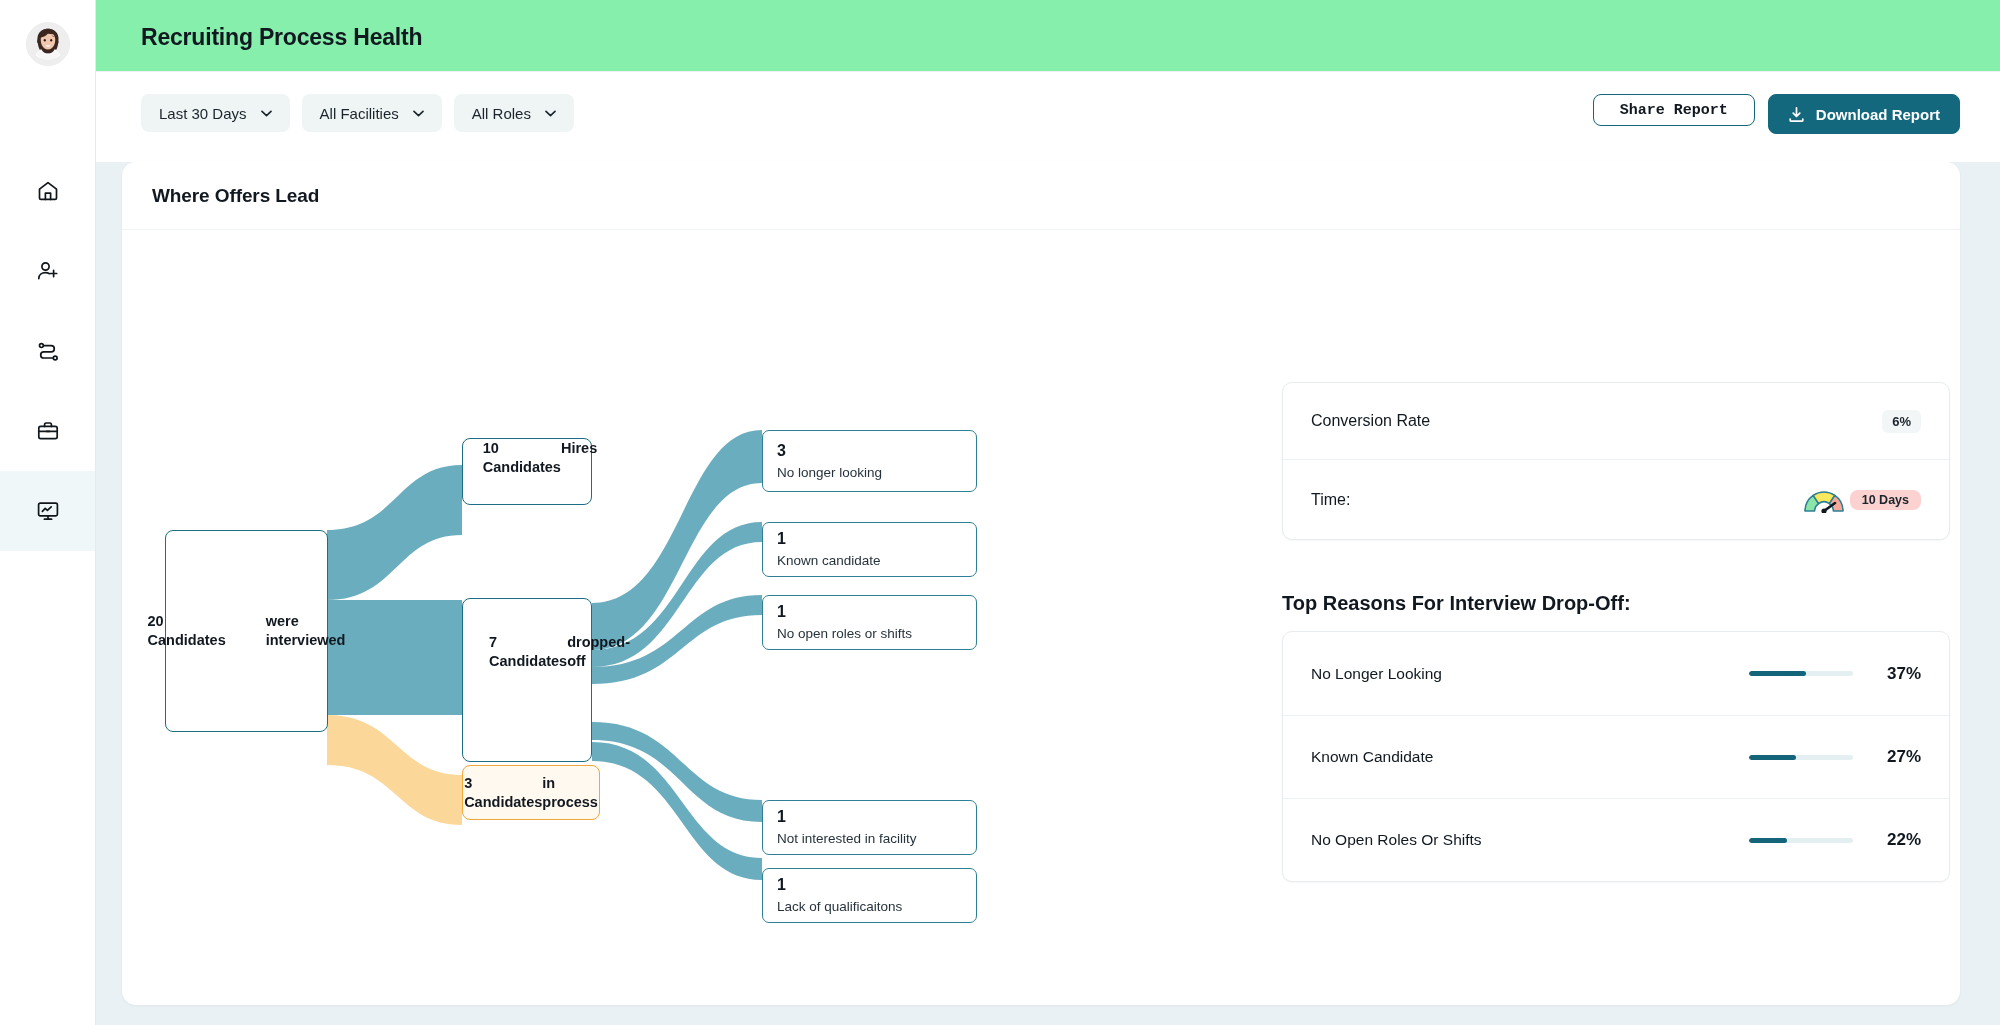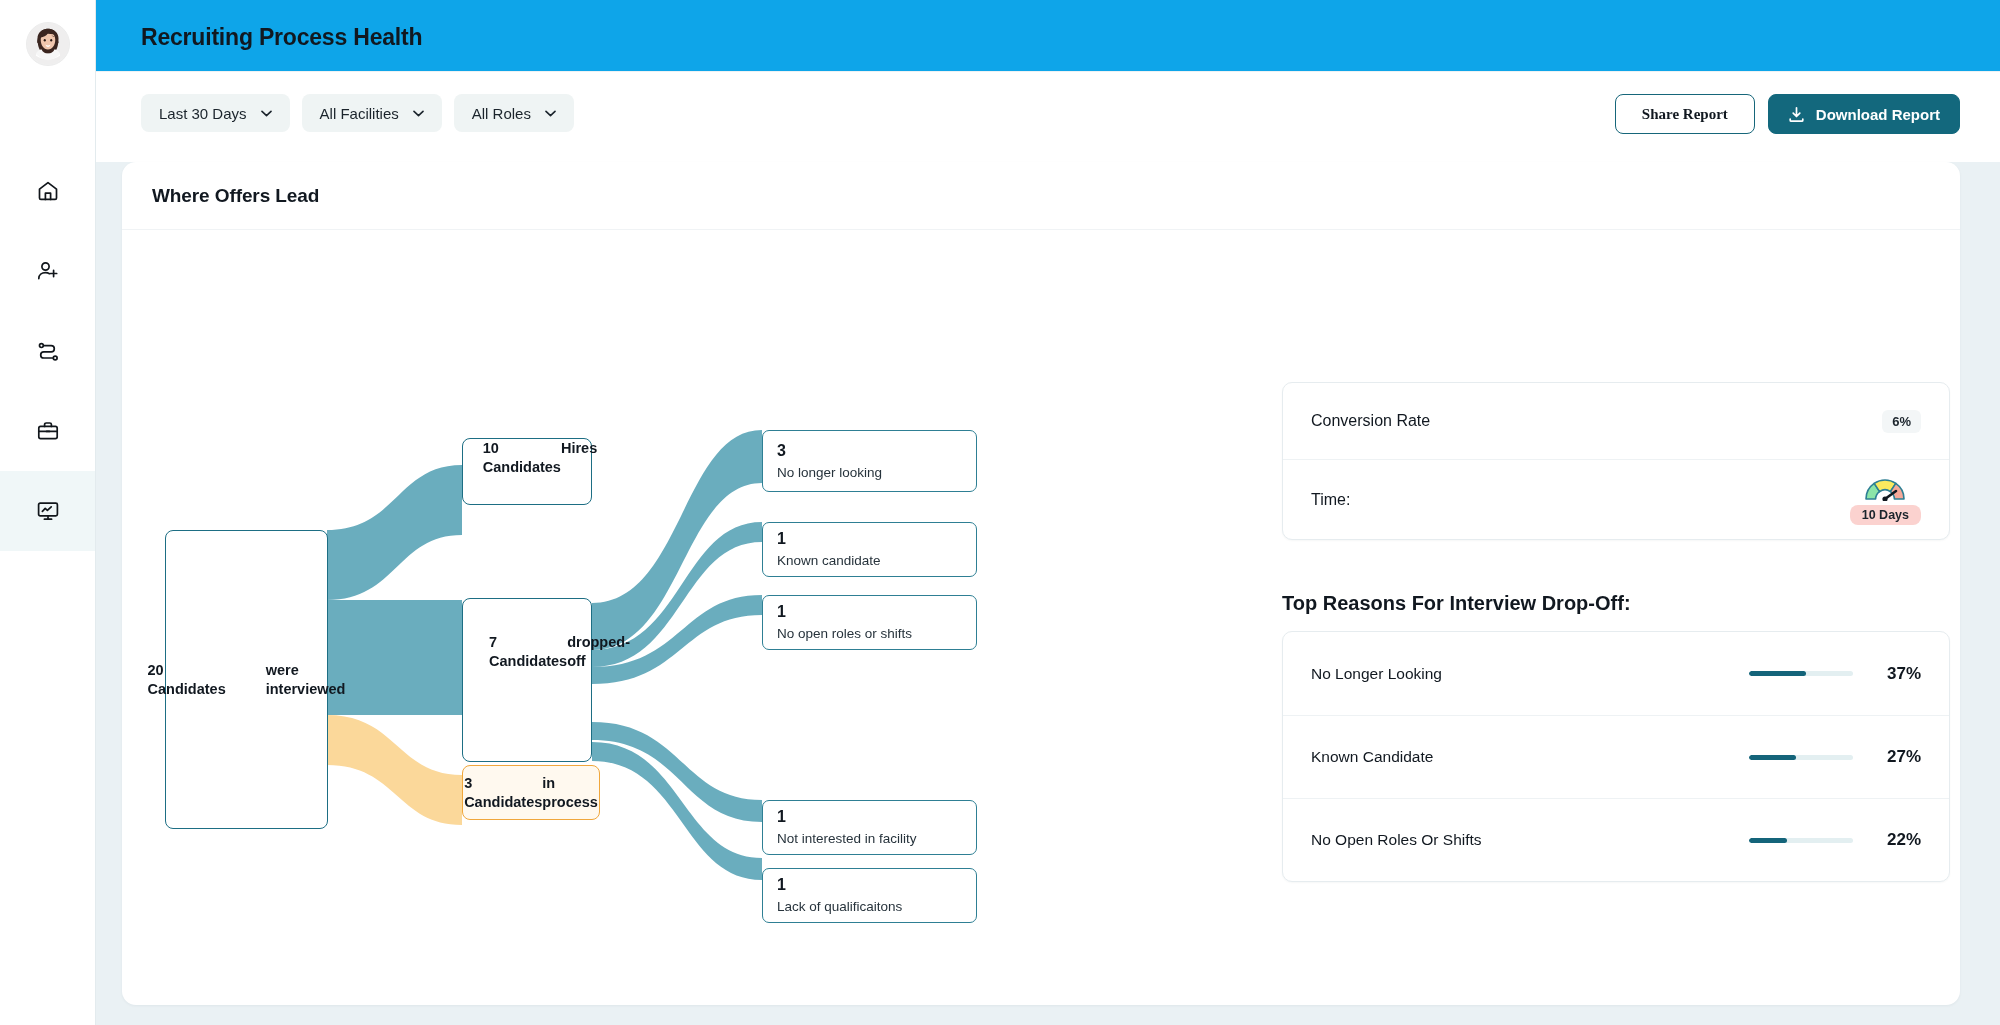--- a/index.html
+++ b/index.html
@@ -30,21 +30,21 @@
     width: 100%; height: 80px;
     display: flex; align-items: center; justify-content: center;
     cursor: pointer;
   }
   .nav-item.active { background: #f0f7f8; }
   .nav-item svg { display: block; }
 
   
   .header {
     position: absolute; left: 96px; top: 0; right: 0; height: 72px;
-    background: #0ea5e9; border-bottom: 1px solid #eef2f4;
+    background: #86efac; border-bottom: 1px solid #eef2f4;
   }
   .page-title {
     position: absolute; left: 45px; top: 24px;
     font-size: 23px; font-weight: bold; color: #111820;
     letter-spacing: -0.2px;
   }
   .toolbar {
     position: absolute; left: 96px; top: 72px; right: 0; height: 90px;
     background: #fff;
   }
@@ -52,25 +52,25 @@
   .chip {
     height: 38px; padding: 0 18px; border-radius: 8px;
     background: #eff4f4; border: none;
     display: flex; align-items: center; gap: 14px;
     font-size: 15px; color: #1b242c; font-weight: 500;
     font-family: "Liberation Sans", sans-serif; cursor: pointer;
   }
   .chev { width: 11px; height: 7px; flex: none; }
   .actions { position: absolute; right: 40px; top: 22px; display: flex; gap: 13px; }
   .btn-outline {
-    height: 40px; padding: 0 26px; border-radius: 8px;
+    height: 32px; padding: 0 26px; border-radius: 8px;
     background: #fff; border: 1px solid #16667a;
     font-size: 15px; font-weight: bold; color: #111820;
     display: flex; align-items: center; justify-content: center;
-    font-family: Liberation Serif, serif; cursor: pointer;
+    font-family: Liberation Mono, monospace; cursor: pointer;
   }
   .btn-primary {
     height: 40px; padding: 0 19px; border-radius: 8px;
     background: #13687d; border: 1px solid #13687d;
     font-size: 15px; font-weight: bold; color: #ffffff;
     display: flex; align-items: center; justify-content: center; gap: 11px;
     font-family: "Liberation Sans", sans-serif; cursor: pointer;
   }
 
   
@@ -117,21 +117,21 @@
   .stat-row {
     height: 76px; display: flex; align-items: center;
     padding: 0 28px; justify-content: space-between;
   }
   .stat-row + .stat-row { border-top: 1px solid #eef2f4; }
   .stat-label { font-size: 16px; color: #111820; font-weight: 500; }
   .stat-pill {
     background: #f3f6f7; border-radius: 6px; padding: 4px 10px;
     font-size: 13px; font-weight: bold; color: #1b242c;
   }
-  .gauge-wrap { display: flex; flex-direction: column; align-items: center; gap: 4px; }
+  .gauge-wrap { display: flex; flex-direction: row; align-items: center; gap: 4px; }
   .gauge-pill {
     background: #fbd2cf; border-radius: 8px; padding: 3px 12px;
     font-size: 12.5px; font-weight: bold; color: #1b242c;
   }
   .panel-sub {
     margin-top: 52px; margin-bottom: 16px;
     font-size: 20px; font-weight: bold; color: #111820;
   }
   .reason-row {
     height: 83px; display: flex; align-items: center; padding: 0 28px;
@@ -271,21 +271,21 @@
 
         <path d="M470,420 C560,420 560,292 640,292 L640,312 C560,312 560,437 470,437 Z" fill="#6aadbe"></path>
 
         <path d="M470,437 C560,437 560,365 640,365 L640,385 C560,385 560,454 470,454 Z" fill="#6aadbe"></path>
 
         <path d="M470,492 C560,492 560,570 640,570 L640,592 C560,592 560,510 470,510 Z" fill="#6aadbe"></path>
 
         <path d="M470,512 C560,512 560,628 640,628 L640,650 C560,650 560,531 470,531 Z" fill="#6aadbe"></path>
       </svg>
 
-      <div class="node-box center" style="left:43px; top:300px; width:163px; height:299px;gap:40px;">
+      <div class="node-box center" style="left:43px; top:300px; width:163px; height:202px;gap:40px;">
         <div class="node-line">20 Candidates</div>
         <div class="node-line">were interviewed</div>
       </div>
 
       <div class="node-box inner" style="left:340px; top:208px; width:130px; height:67px;">
         <div class="node-line">10 Candidates</div>
         <div class="node-line">Hires</div>
       </div>
 
       <div class="node-box inner" style="left:340px; top:368px; width:130px; height:164px; justify-content:flex-start; padding-top:34px;">

